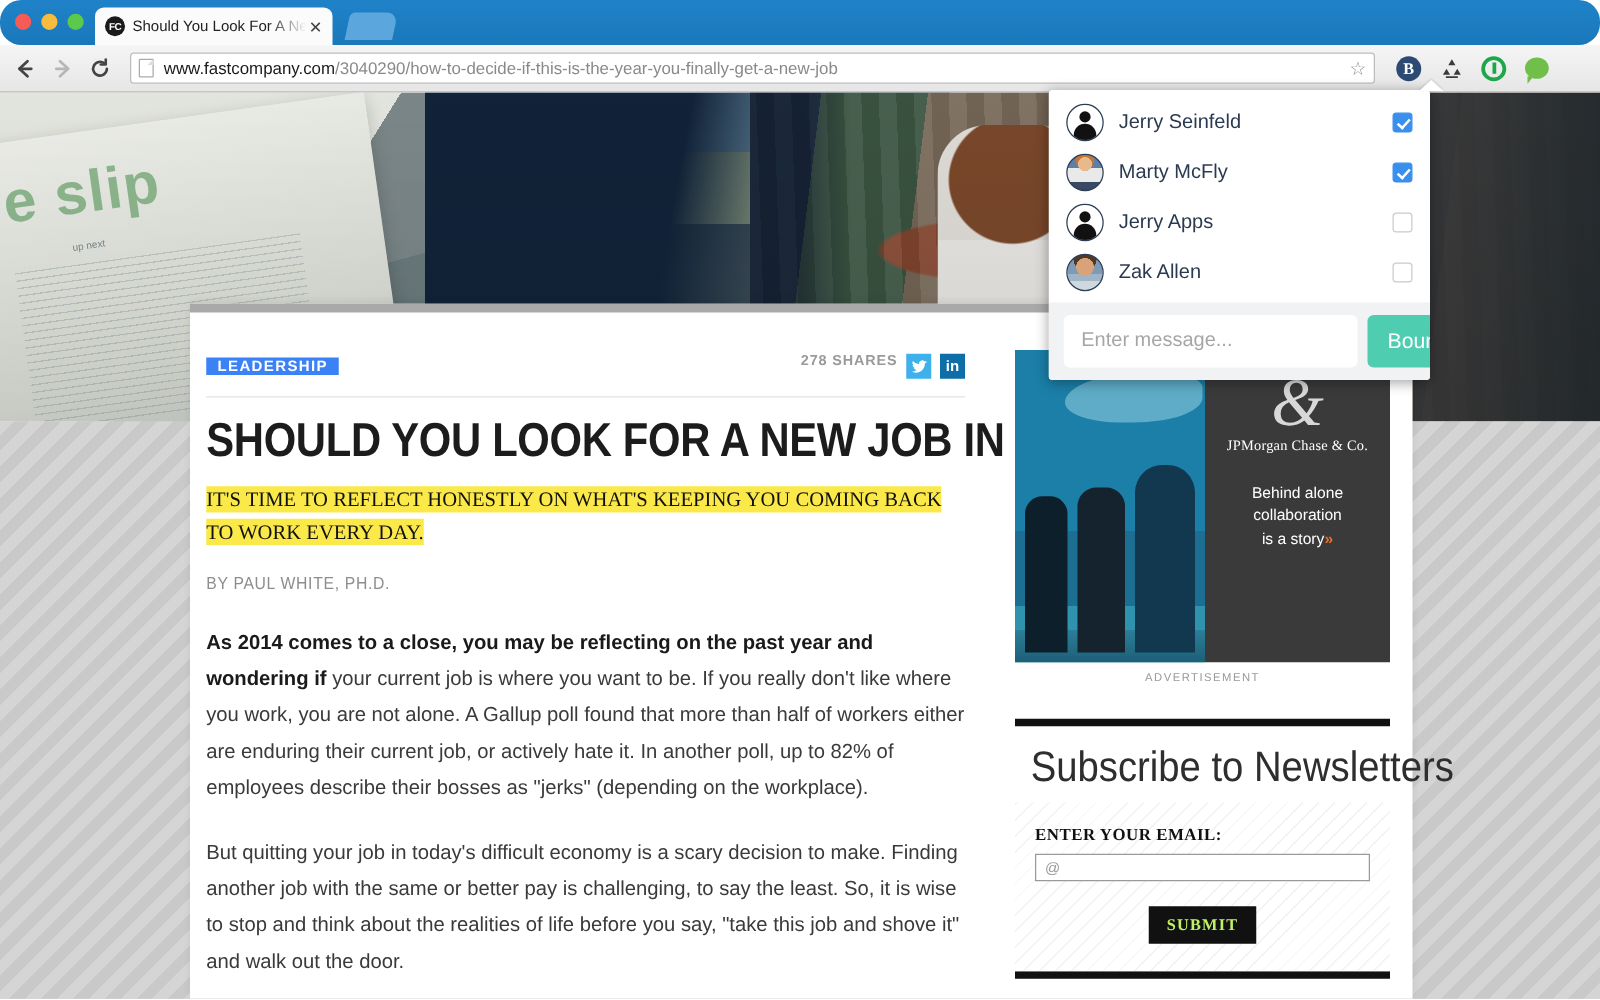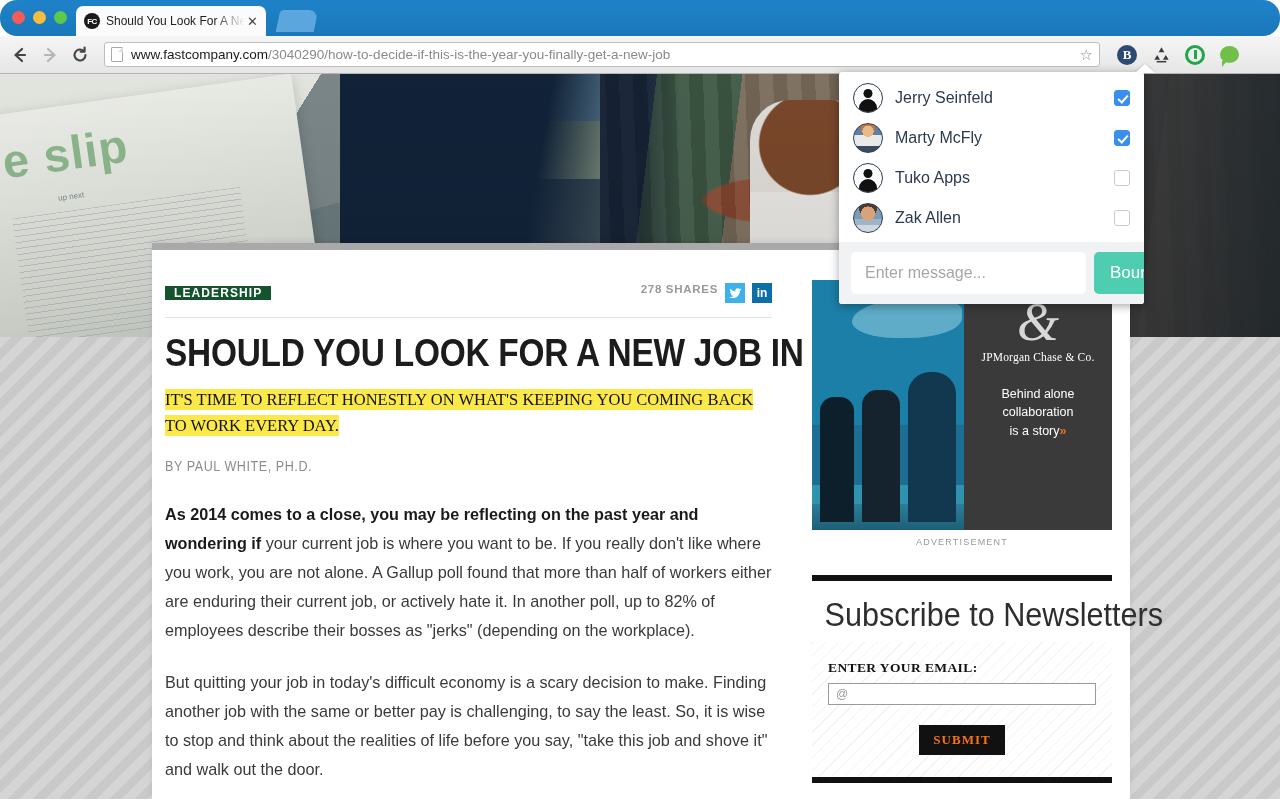--- a/index.html
+++ b/index.html
@@ -420,21 +420,21 @@
   #article {
     width: 660px;
     padding: 32px 40px 0 13px;
   }
   .art-top {
     display: flex;
     align-items: center;
     height: 22px;
   }
   .kicker {
-    background: #14532d;
+    background: #3b82f6;
     color: #fff;
     font-size: 12px;
     font-weight: bold;
     letter-spacing: 1.1px;
     padding: 0 9px;
   }
   .shares-wrap {
     margin-left: auto;
     display: flex; align-items: flex-start; gap: 7px;
   }
@@ -612,21 +612,21 @@
     padding: 0 7px;
     color: #666;
     font-family: "Liberation Sans", sans-serif;
     outline: none;
   }
   .nl-input::placeholder { color: #9a9a9a; }
   .nl-submit {
     display: block;
     margin: 20px auto 0 auto;
     background: #111;
-    color: #f97316;
+    color: #bef264;
     border: none;
     font-family: "Liberation Serif", serif;
     font-weight: bold;
     font-size: 13px;
     letter-spacing: 1px;
     padding: 7px 14px;
     cursor: pointer;
   }
 </style>
 </head>
@@ -805,21 +805,21 @@
     </div>
 
     <div class="contact">
       <span class="avatar photo-marty"></span>
       <span class="contact-name">Marty McFly</span>
       <span class="cbx checked"></span>
     </div>
 
     <div class="contact">
       <span class="avatar silhouette"></span>
-      <span class="contact-name">Tuko Apps</span>
+      <span class="contact-name">Jerry Apps</span>
       <span class="cbx"></span>
     </div>
 
     <div class="contact">
       <span class="avatar photo-zak"></span>
       <span class="contact-name">Zak Allen</span>
       <span class="cbx"></span>
     </div>
 
   </div>

